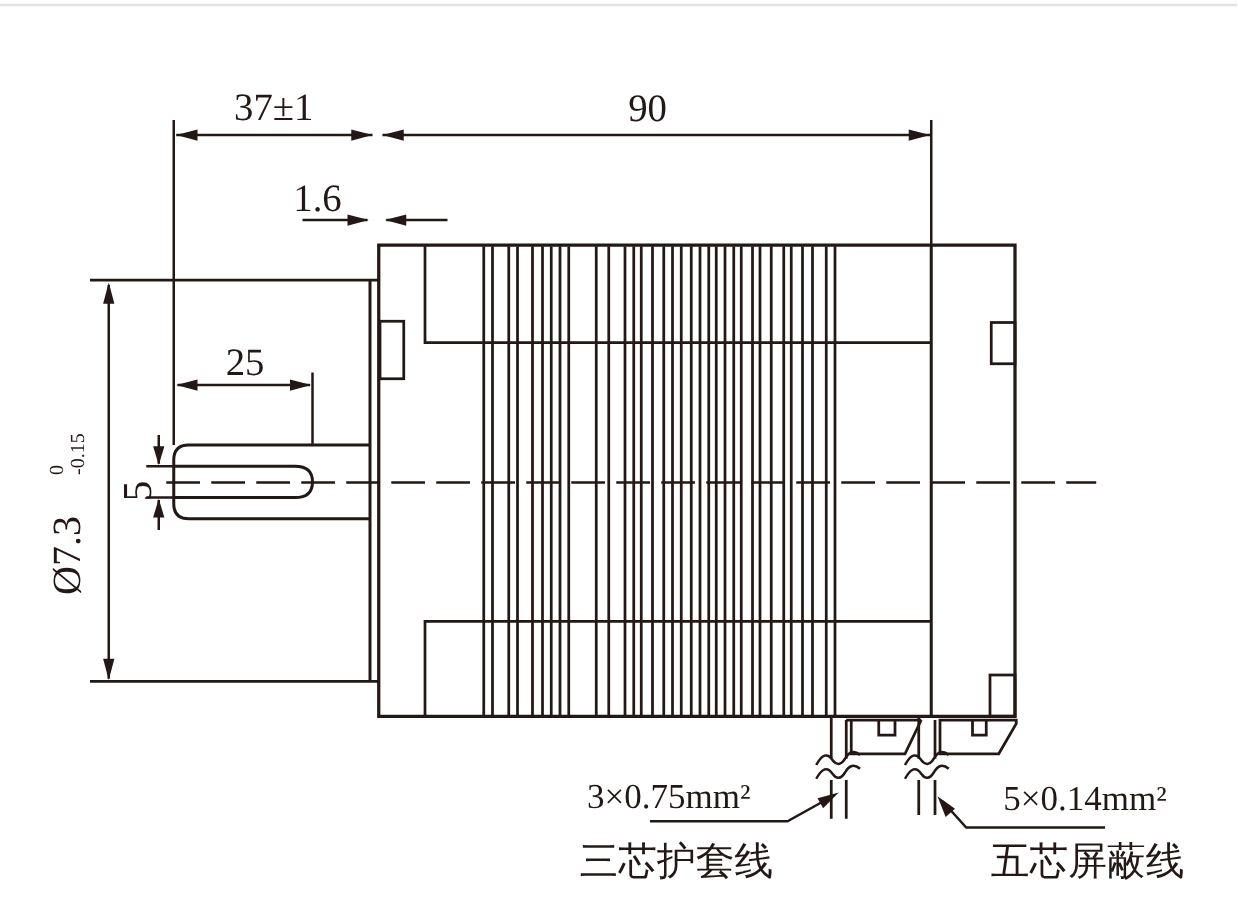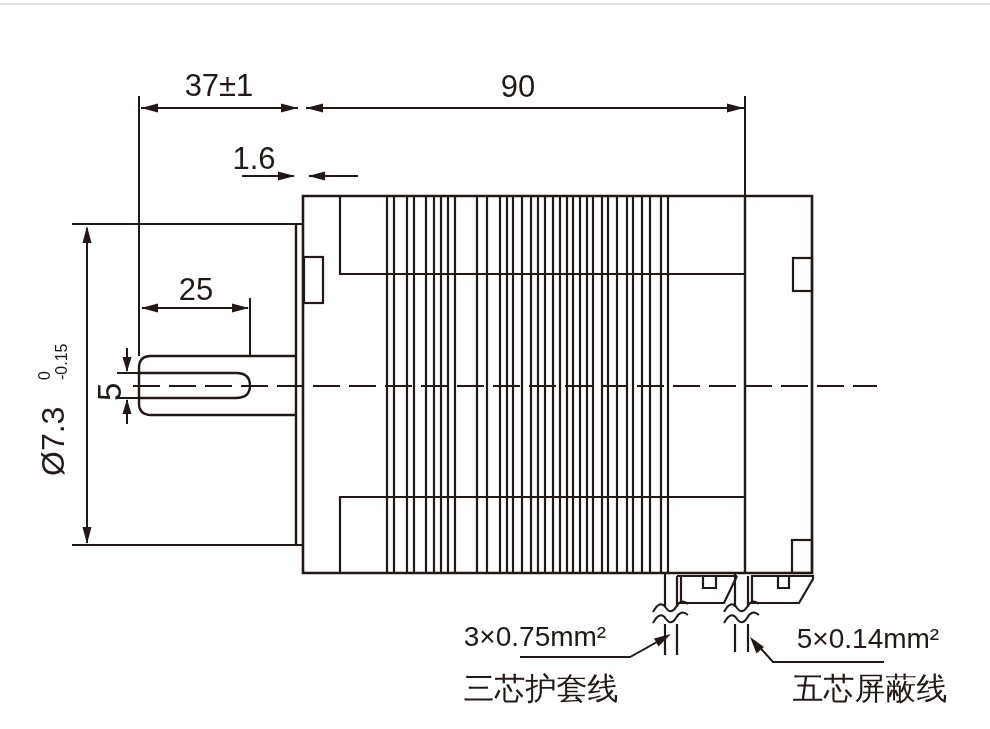--- a/index.html
+++ b/index.html
@@ -1,21 +1,21 @@
 <!DOCTYPE html>
 <html><head>
 <meta charset="utf-8">
 <style>
   html,body{margin:0;padding:0;background:#ffffff;}
   .stage{
     position:relative;
     width:990px;height:729px;
     background:#ffffff;
     overflow:hidden;
-    font-family:Liberation Sans, sans-serif;
+    font-family:Liberation Serif, serif;
   }
   .page-top-rule{
     position:absolute;left:0;top:3px;width:990px;height:2px;
     background:#e3e3e3;
   }
   svg{position:absolute;left:0;top:0;}
   .dwg-line{stroke:#231815;fill:none;}
   .dwg-text{fill:#231815;stroke:none;}
 </style>
 </head>

